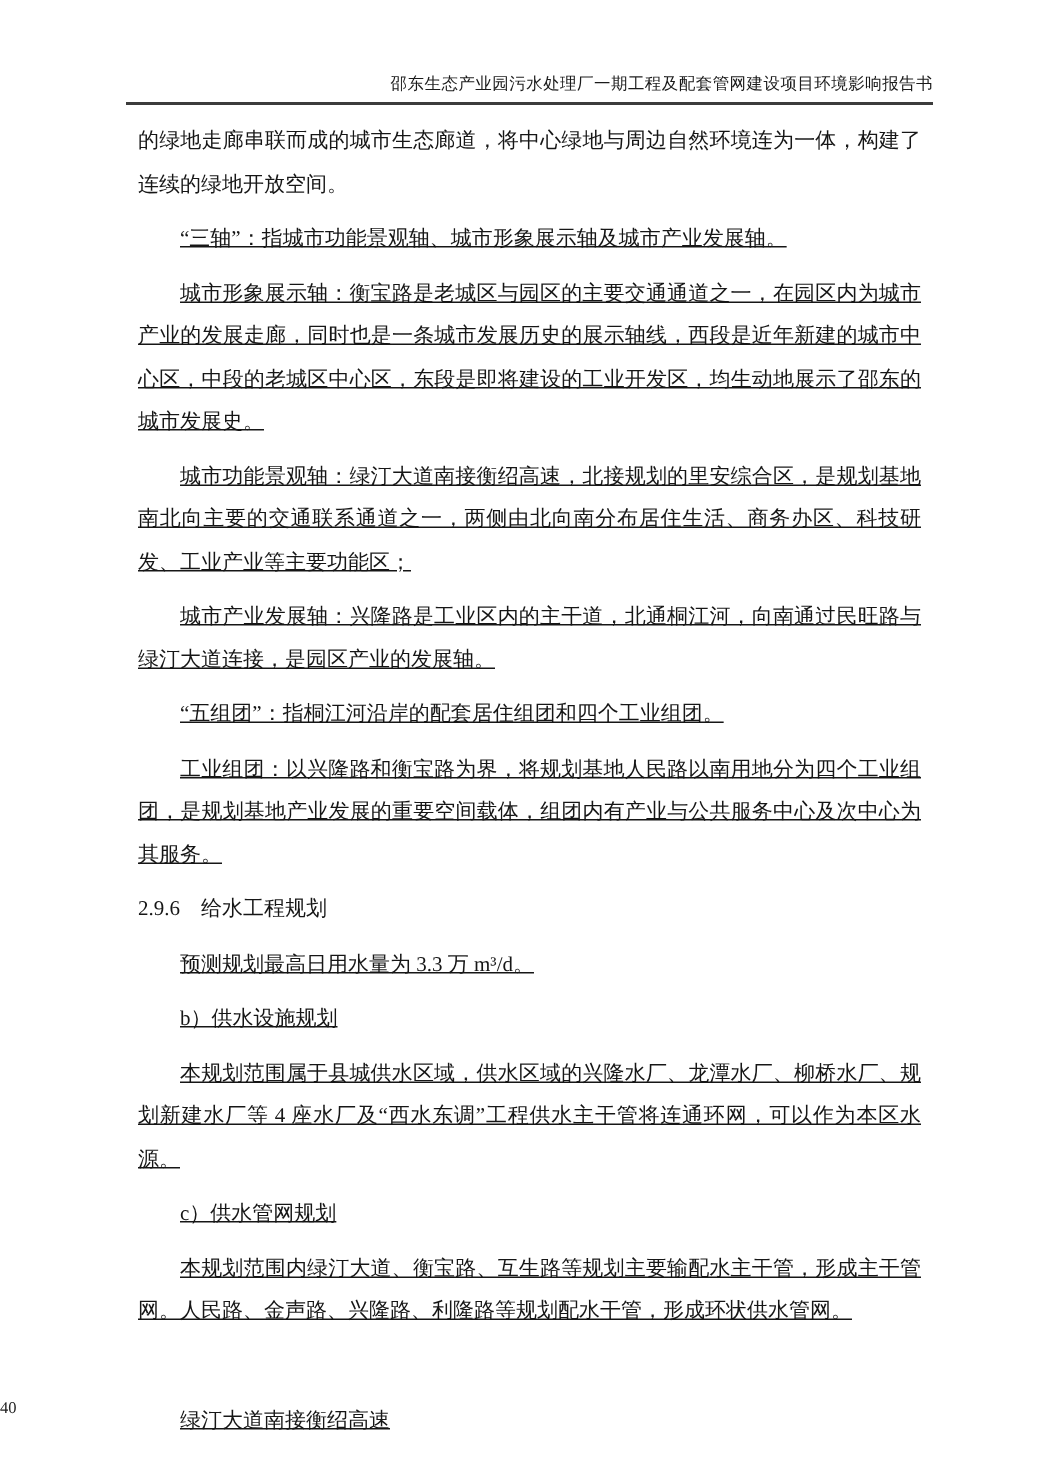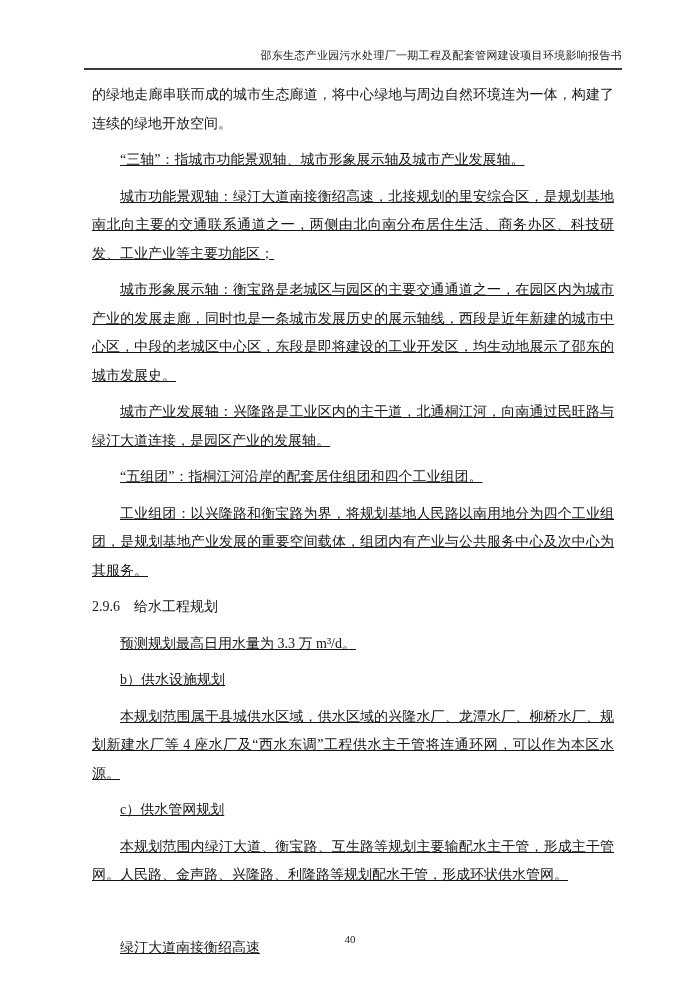--- a/index.html
+++ b/index.html
@@ -46,40 +46,39 @@
     text-decoration: underline;
   }
   .heading .sec-title {
     margin-left: 1em;
   }
   .footer {
     position: absolute;
     left: 0;
     right: 0;
     bottom: 44px;
-    text-align: center;
     font-size: 11px;
     color: #222222;
   }
 </style>
 </head>
 <body>
 
 <div class="page">
 
   <div class="page-header">
     <div class="header-title">邵东生态产业园污水处理厂一期工程及配套管网建设项目环境影响报告书</div>
     <div class="header-rule"></div>
   </div>
 
   <div class="doc-body">
     <p class="para">的绿地走廊串联而成的城市生态廊道，将中心绿地与周边自然环境连为一体，构建了连续的绿地开放空间。</p>
     <p class="para ind">“三轴”：指城市功能景观轴、城市形象展示轴及城市产业发展轴。</p>
+    <p class="para ind">城市形象展示轴：衡宝路是老城区与园区的主要交通通道之一，在园区内为城市产业的发展走廊，同时也是一条城市发展历史的展示轴线，西段是近年新建的城市中心区，中段的老城区中心区，东段是即将建设的工业开发区，均生动地展示了邵东的城市发展史。</p>
     <p class="para ind">城市功能景观轴：绿汀大道南接衡绍高速，北接规划的里安综合区，是规划基地南北向主要的交通联系通道之一，两侧由北向南分布居住生活、商务办区、科技研发、工业产业等主要功能区；</p>
-    <p class="para ind">城市形象展示轴：衡宝路是老城区与园区的主要交通通道之一，在园区内为城市产业的发展走廊，同时也是一条城市发展历史的展示轴线，西段是近年新建的城市中心区，中段的老城区中心区，东段是即将建设的工业开发区，均生动地展示了邵东的城市发展史。</p>
     <p class="para ind">城市产业发展轴：兴隆路是工业区内的主干道，北通桐江河，向南通过民旺路与绿汀大道连接，是园区产业的发展轴。</p>
     <p class="para ind">“五组团”：指桐江河沿岸的配套居住组团和四个工业组团。</p>
     <p class="para ind">工业组团：以兴隆路和衡宝路为界，将规划基地人民路以南用地分为四个工业组团，是规划基地产业发展的重要空间载体，组团内有产业与公共服务中心及次中心为其服务。</p>
 
     <p class="para heading"><span>2.9.6</span><span class="sec-title">给水工程规划</span></p>
 
     <p class="para ind">预测规划最高日用水量为 3.3 万 m³/d。</p>
     <p class="para ind">b）供水设施规划</p>
     <p class="para ind">本规划范围属于县城供水区域，供水区域的兴隆水厂、龙潭水厂、柳桥水厂、规划新建水厂等 4 座水厂及“西水东调”工程供水主干管将连通环网，可以作为本区水源。</p>
     <p class="para ind">c）供水管网规划</p>

